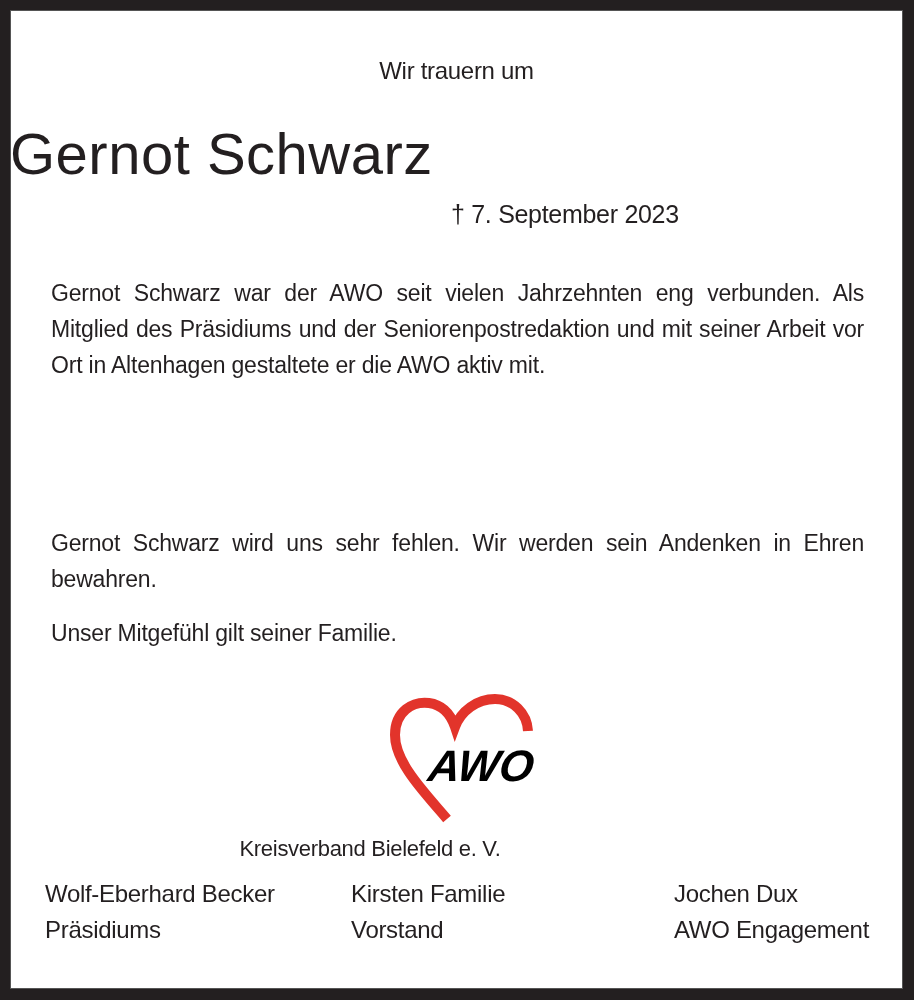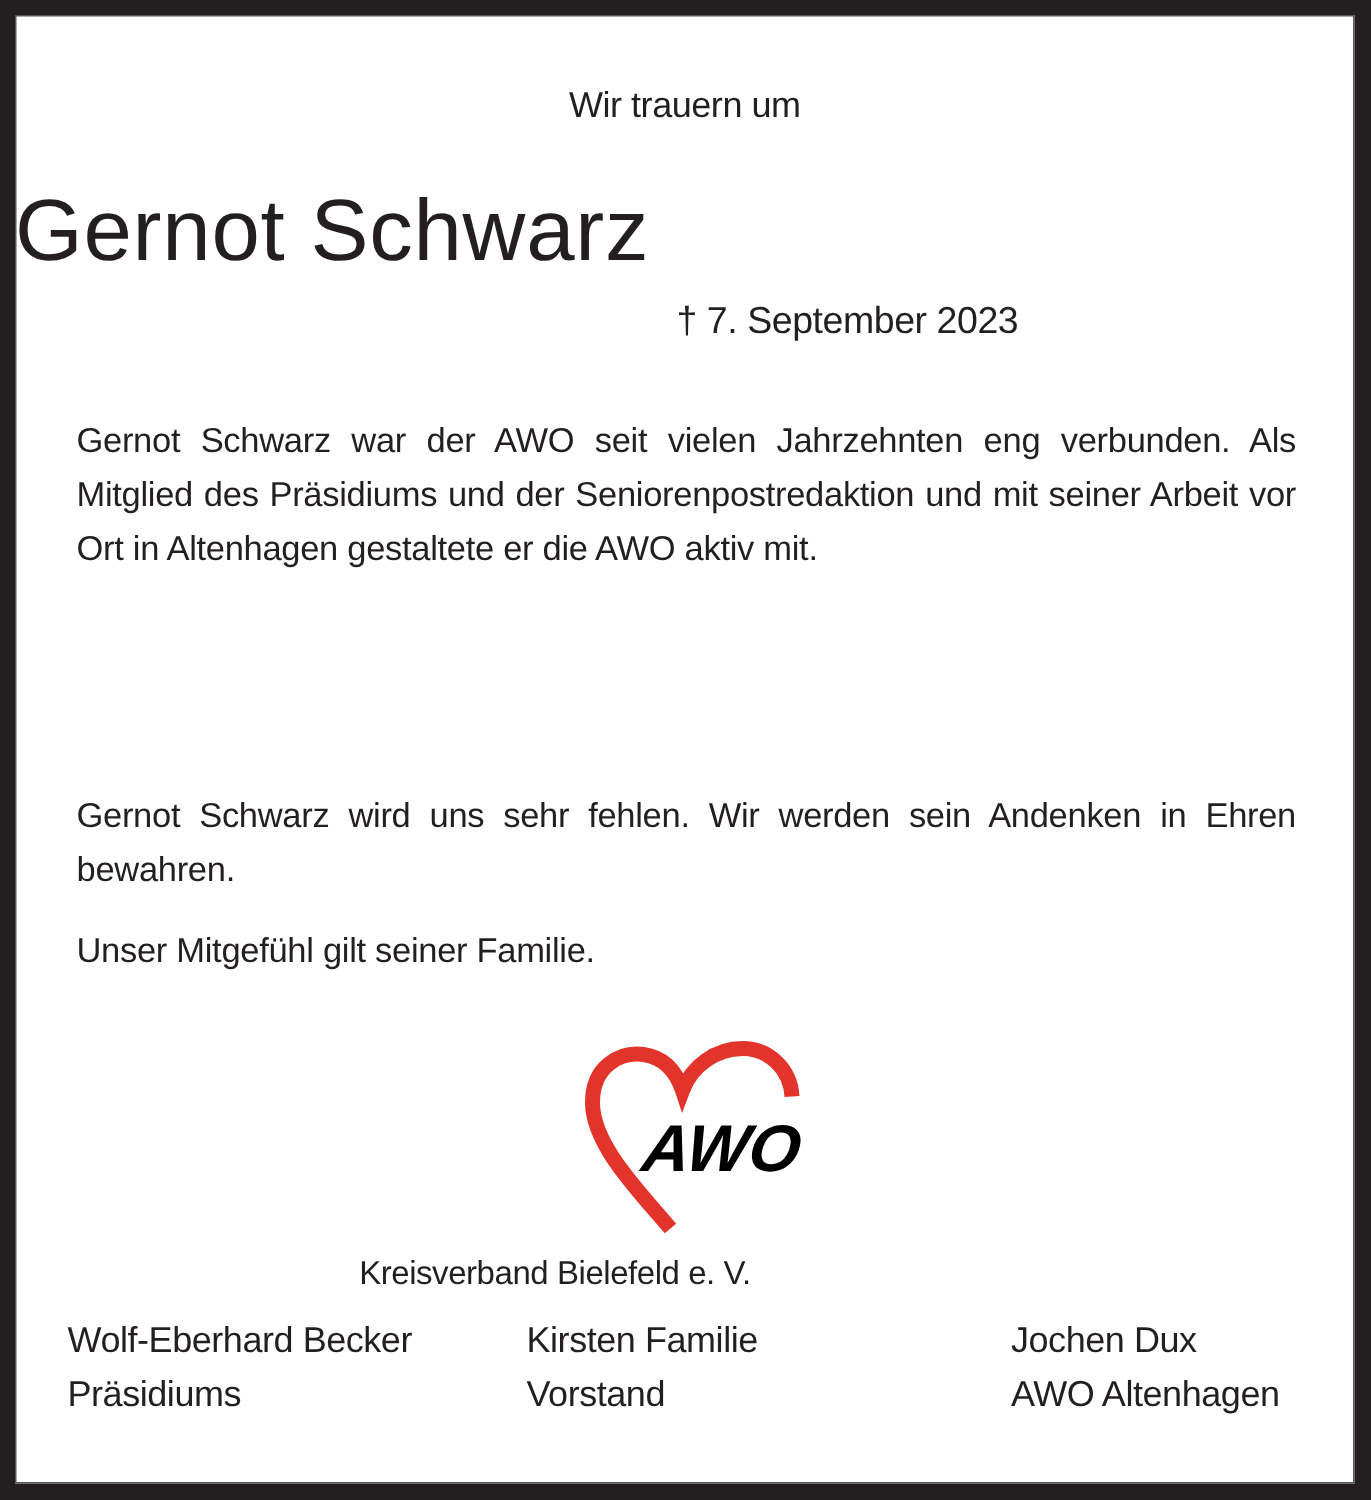--- a/index.html
+++ b/index.html
@@ -84,14 +84,14 @@
     </svg>
   </div>
 
   <div class="abs org">Kreisverband Bielefeld e. V.</div>
 
   <div class="abs sig c1 r1">Wolf-Eberhard Becker</div>
   <div class="abs sig c1 r2">Präsidiums</div>
   <div class="abs sig c2 r1">Kirsten Familie</div>
   <div class="abs sig c2 r2">Vorstand</div>
   <div class="abs sig c3 r1">Jochen Dux</div>
-  <div class="abs sig c3 r2">AWO Altenhagen</div>
+  <div class="abs sig c3 r2">AWO Engagement</div>
 </div>
 
 </body></html>

